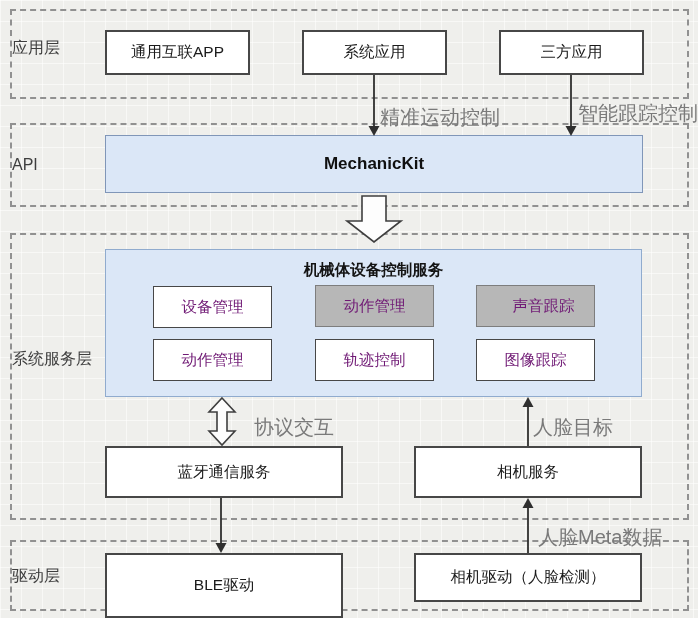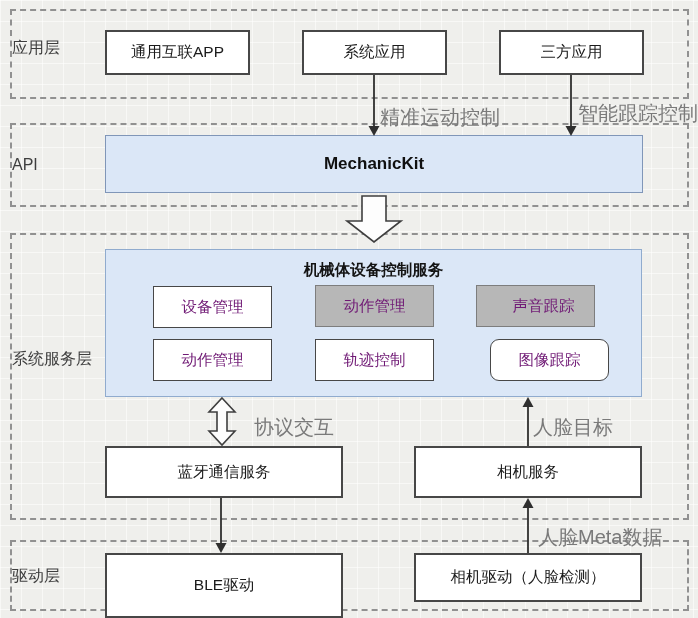--- a/index.html
+++ b/index.html
@@ -74,21 +74,21 @@
     <span class="kit-text">MechanicKit</span>
   </div>
 
   <div class="service-container" style="left:105px;top:249px;width:537px;height:148px;">
     <div class="service-title">机械体设备控制服务</div>
     <div class="module" style="left:47px;top:36px;">设备管理</div>
     <div class="module gray" style="left:209px;top:35px;">动作管理</div>
     <div class="module gray" style="left:370px;top:35px;padding-left:16px;">声音跟踪</div>
     <div class="module" style="left:47px;top:89px;">动作管理</div>
     <div class="module" style="left:209px;top:89px;">轨迹控制</div>
-    <div class="module" style="left:384px;top:89px;border-radius:9px;">图像跟踪</div>
+    <div class="module" style="left:370px;top:89px;">图像跟踪</div>
   </div>
 
   <div class="node" style="left:105px;top:446px;width:238px;height:52px;">蓝牙通信服务</div>
   <div class="node" style="left:414px;top:446px;width:228px;height:52px;">相机服务</div>
 
   <div class="node" style="left:105px;top:553px;width:238px;height:65px;">BLE驱动</div>
   <div class="node" style="left:414px;top:553px;width:228px;height:49px;">相机驱动（人脸检测）</div>
 
   <div class="edge-label" style="left:380px;top:104px;">精准运动控制</div>
   <div class="edge-label" style="left:578px;top:100px;">智能跟踪控制</div>

